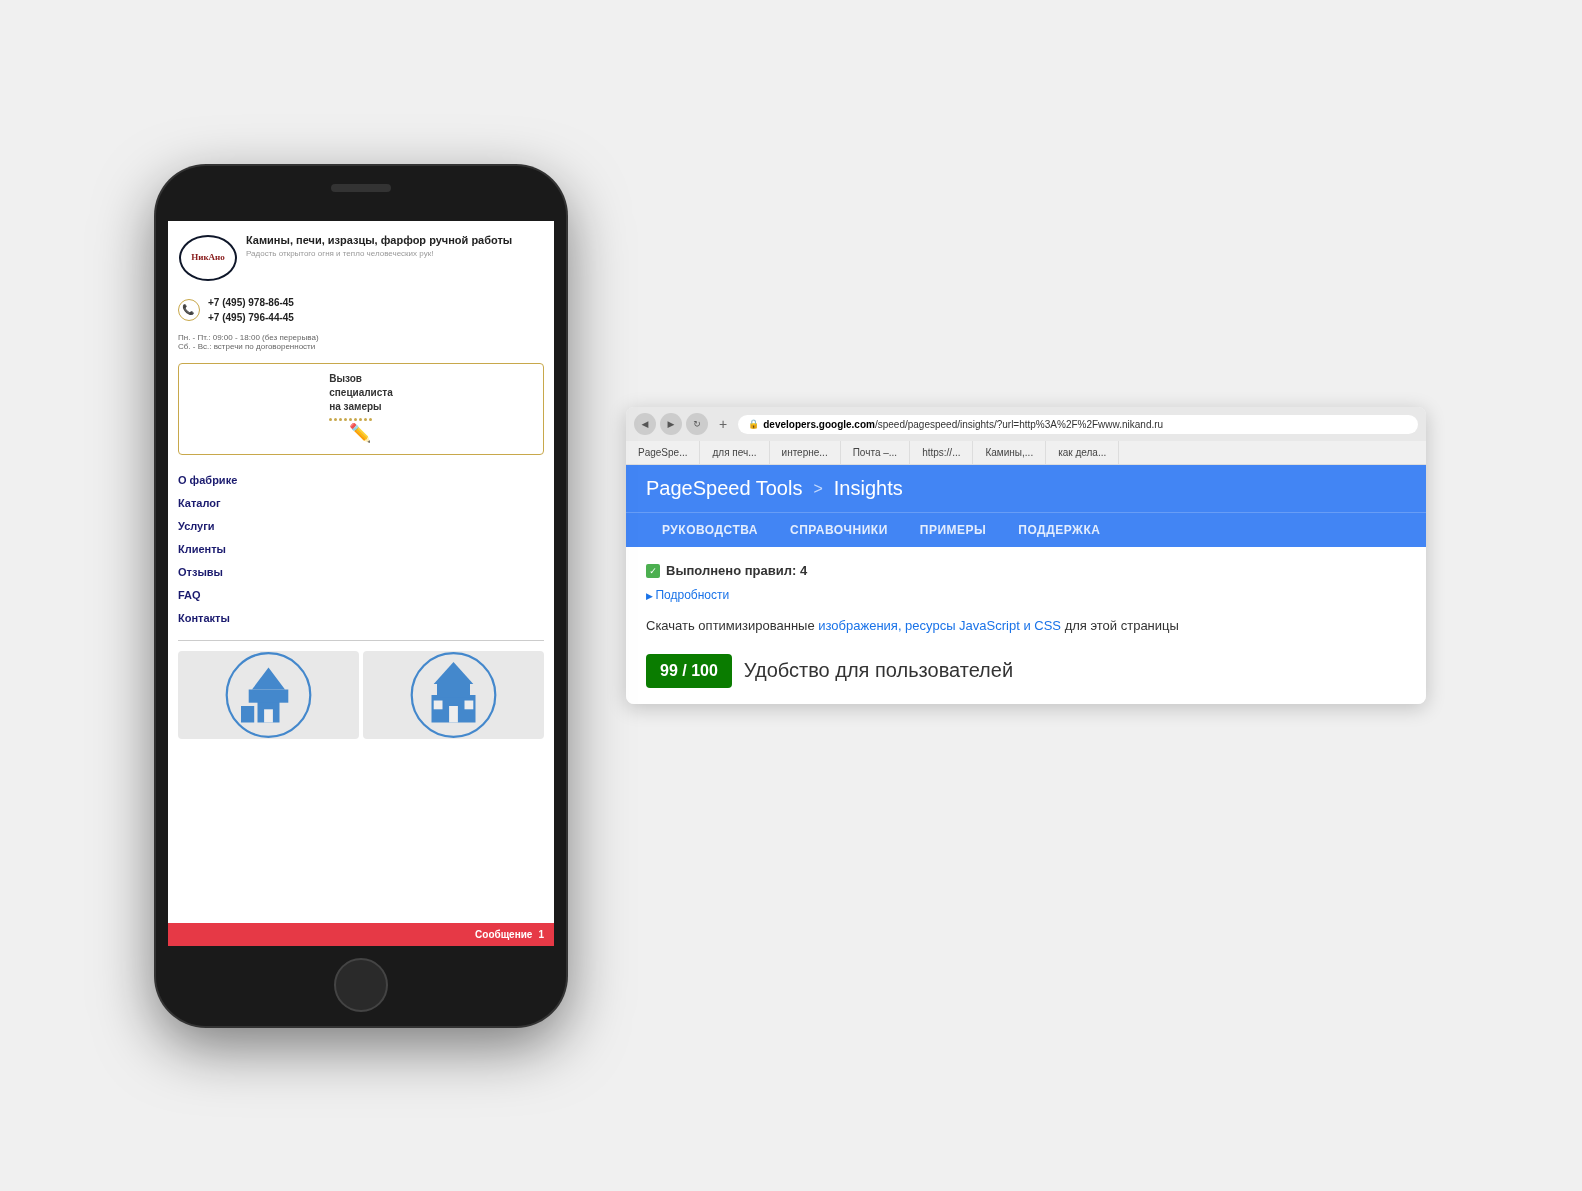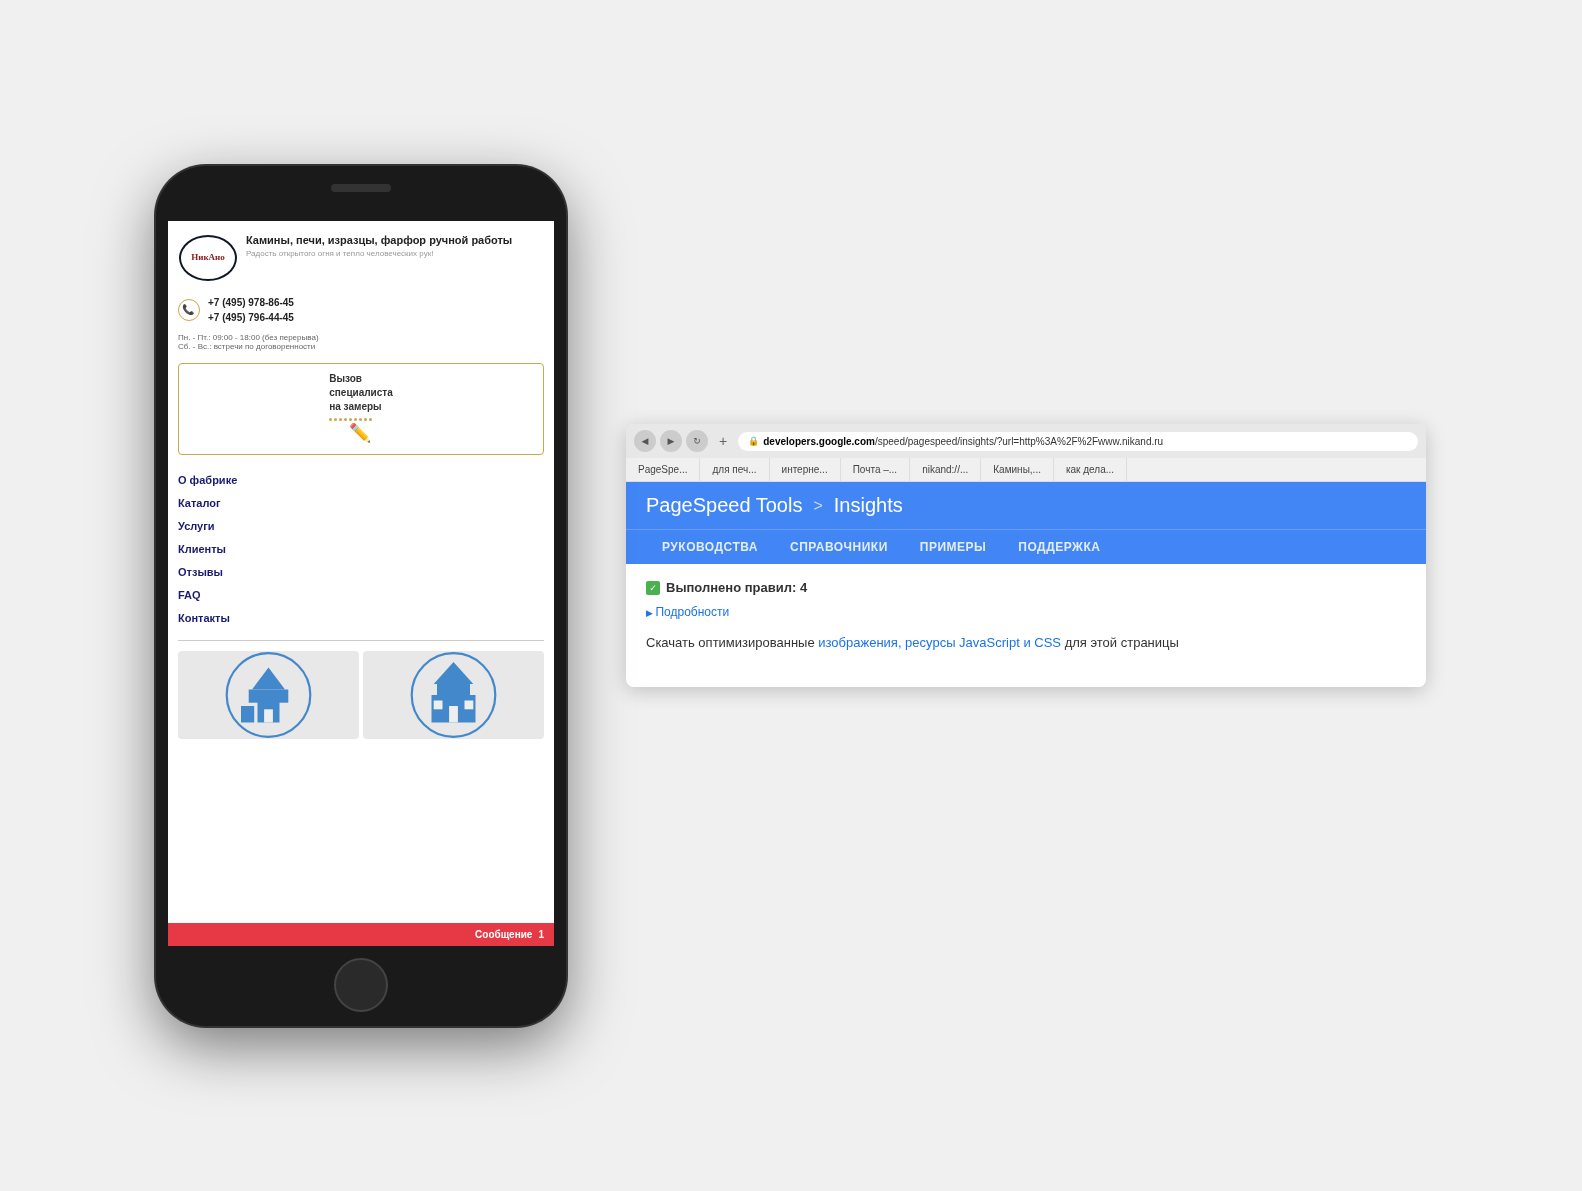--- a/index.html
+++ b/index.html
@@ -580,21 +580,21 @@
         <strong>developers.google.com</strong><span>/speed/pagespeed/insights/?url=http%3A%2F%2Fwww.nikand.ru</span>
       </span>
     </div>
   </div>
 
   <div class="browser-tabs">
     <div class="browser-tab">PageSpe...</div>
     <div class="browser-tab">для печ...</div>
     <div class="browser-tab">интерне...</div>
     <div class="browser-tab">Почта –...</div>
-    <div class="browser-tab">nikand://...</div>
+    <div class="browser-tab">https://...</div>
     <div class="browser-tab">Камины,...</div>
     <div class="browser-tab">как дела...</div>
   </div>
 
   <div class="pagespeed-header">
     <div class="pagespeed-breadcrumb">
       <span>PageSpeed Tools</span>
       <span class="breadcrumb-separator">&gt;</span>
       <span>Insights</span>
     </div>
@@ -613,15 +613,19 @@
       <div class="rules-icon">✓</div>
       <span class="rules-text">Выполнено правил: 4</span>
     </div>
 
     <a class="details-link">Подробности</a>
 
     <div class="download-text">
       <span>Скачать оптимизированные </span><span class="download-link">изображения, ресурсы JavaScript и CSS</span><span> для этой страницы</span>
     </div>
 
+    <div class="score-row">
+      <div class="score-badge">99 / 100</div>
+      <div class="score-label">Удобство для пользователей</div>
+    </div>
 
   </div>
 </div>
 
 </body></html>

